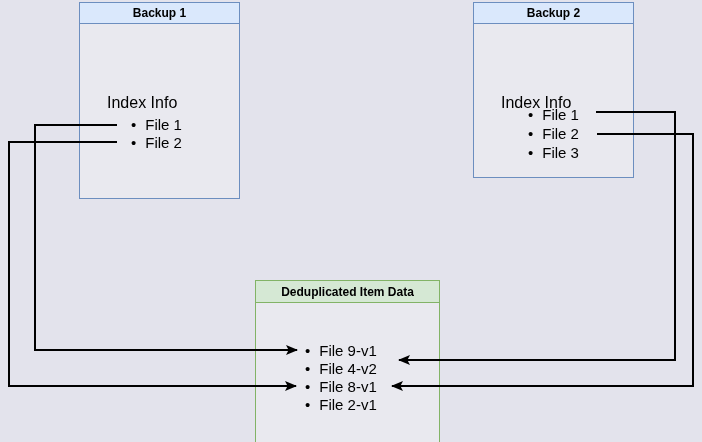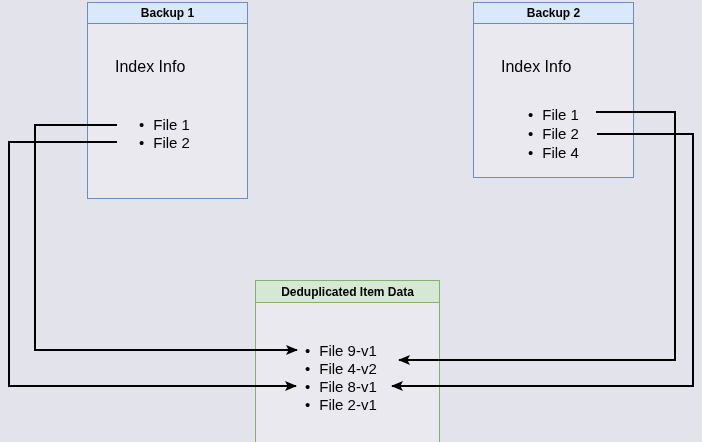--- a/index.html
+++ b/index.html
@@ -25,20 +25,21 @@
     display:flex;align-items:center;justify-content:center;
     font-weight:bold;font-size:12px;
     border-bottom:1px solid;
   }
   .blue .box-header{background:#dae8fc;border-bottom-color:#6c8ebf;}
   .green .box-header{background:#d5e8d4;border-bottom-color:#82b366;height:22px;}
   .subtitle{
     position:absolute;
     font-size:16px;
     white-space:nowrap;
+    margin-top:36px;
   }
   .file-list{position:absolute;}
   .li{
     display:flex;align-items:center;
     font-size:15px;
     white-space:nowrap;
   }
   .li .dot{
     font-size:15px;
     margin-right:9px;
@@ -49,21 +50,21 @@
   svg.connectors{
     position:absolute;left:0;top:0;
     pointer-events:none;
   }
 </style>
 </head>
 <body>
 
 <div class="canvas">
 
-  <div class="box blue" style="left:87px;top:2px;width:161px;height:197px;">
+  <div class="box blue" style="left:79px;top:2px;width:161px;height:197px;">
     <div class="box-header">
       <span>Backup 1</span>
     </div>
     <div class="subtitle" style="left:27px;top:55px;">Index Info</div>
     <div class="file-list" style="left:51px;top:112px;">
       <div class="li h18">
         <span class="dot">•</span>
         <span>File 1</span>
       </div>
       <div class="li h18">
@@ -82,21 +83,21 @@
       <div class="li h19">
         <span class="dot">•</span>
         <span>File 1</span>
       </div>
       <div class="li h19">
         <span class="dot">•</span>
         <span>File 2</span>
       </div>
       <div class="li h19">
         <span class="dot">•</span>
-        <span>File 4</span>
+        <span>File 3</span>
       </div>
     </div>
   </div>
 
   <div class="box green" style="left:255px;top:280px;width:185px;height:187px;">
     <div class="box-header">
       <span>Deduplicated Item Data</span>
     </div>
     <div class="file-list" style="left:49px;top:60px;">
       <div class="li h18">

